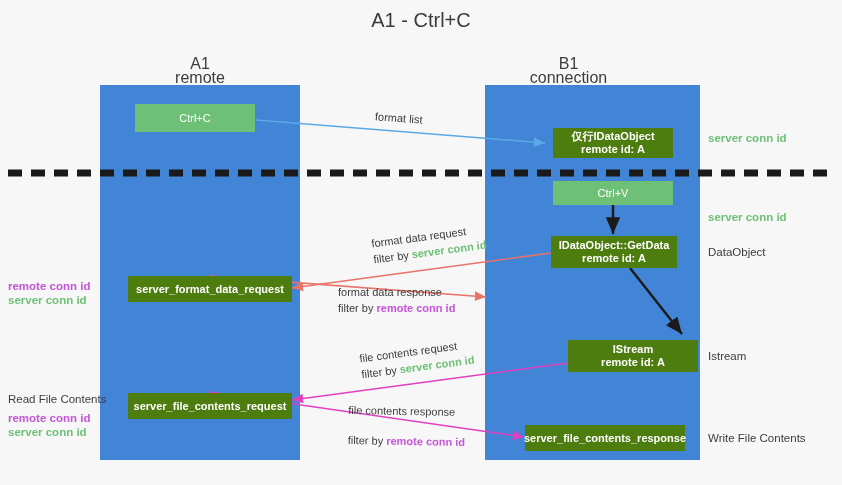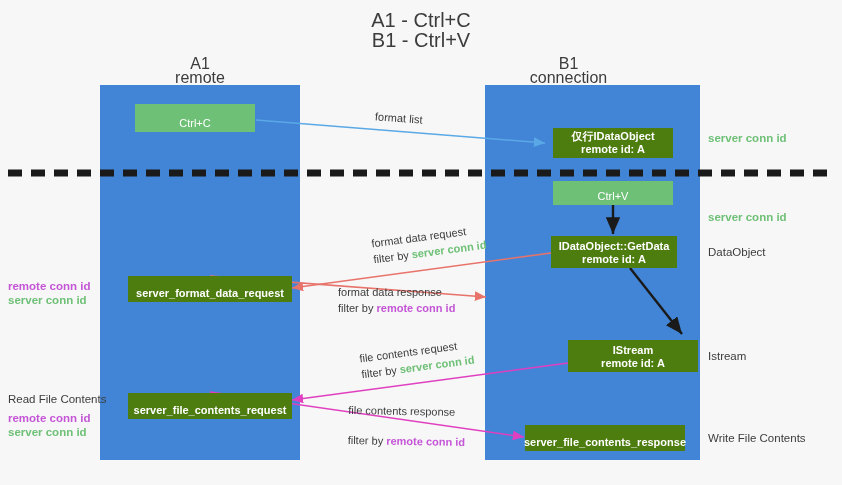--- a/index.html
+++ b/index.html
@@ -43,21 +43,21 @@
   }
   #lane-a { left: 100px; top: 85px; width: 200px; height: 375px; }
   #lane-b { left: 485px; top: 85px; width: 215px; height: 375px; }
 
   
   .box {
     box-sizing: border-box;
     display: flex;
     flex-direction: column;
     align-items: center;
-    justify-content: flex-end;
+    justify-content: center;
     color: #ffffff;
     font-size: 11px;
     line-height: 13px;
     text-align: center;
     padding: 2px 4px;
   }
   .box.orange { background: #4d7c0f; font-weight: bold; }
   .box.green  { background: #6fc077; }
   .box .l2 { display: block; }
 
@@ -87,21 +87,20 @@
     pointer-events: none;
   }
 </style>
 </head>
 <body>
 
 <div id="stage">
 
   <div id="title" class="abs">
     <div>A1 - Ctrl+C</div>
-    <div>B1 - Ctrl+V</div>
   </div>
 
   <div id="lane-a-header" class="abs lane-header">
     <div>A1</div>
     <div>remote</div>
   </div>
   <div id="lane-b-header" class="abs lane-header">
     <div>B1</div>
     <div>connection</div>
   </div>

